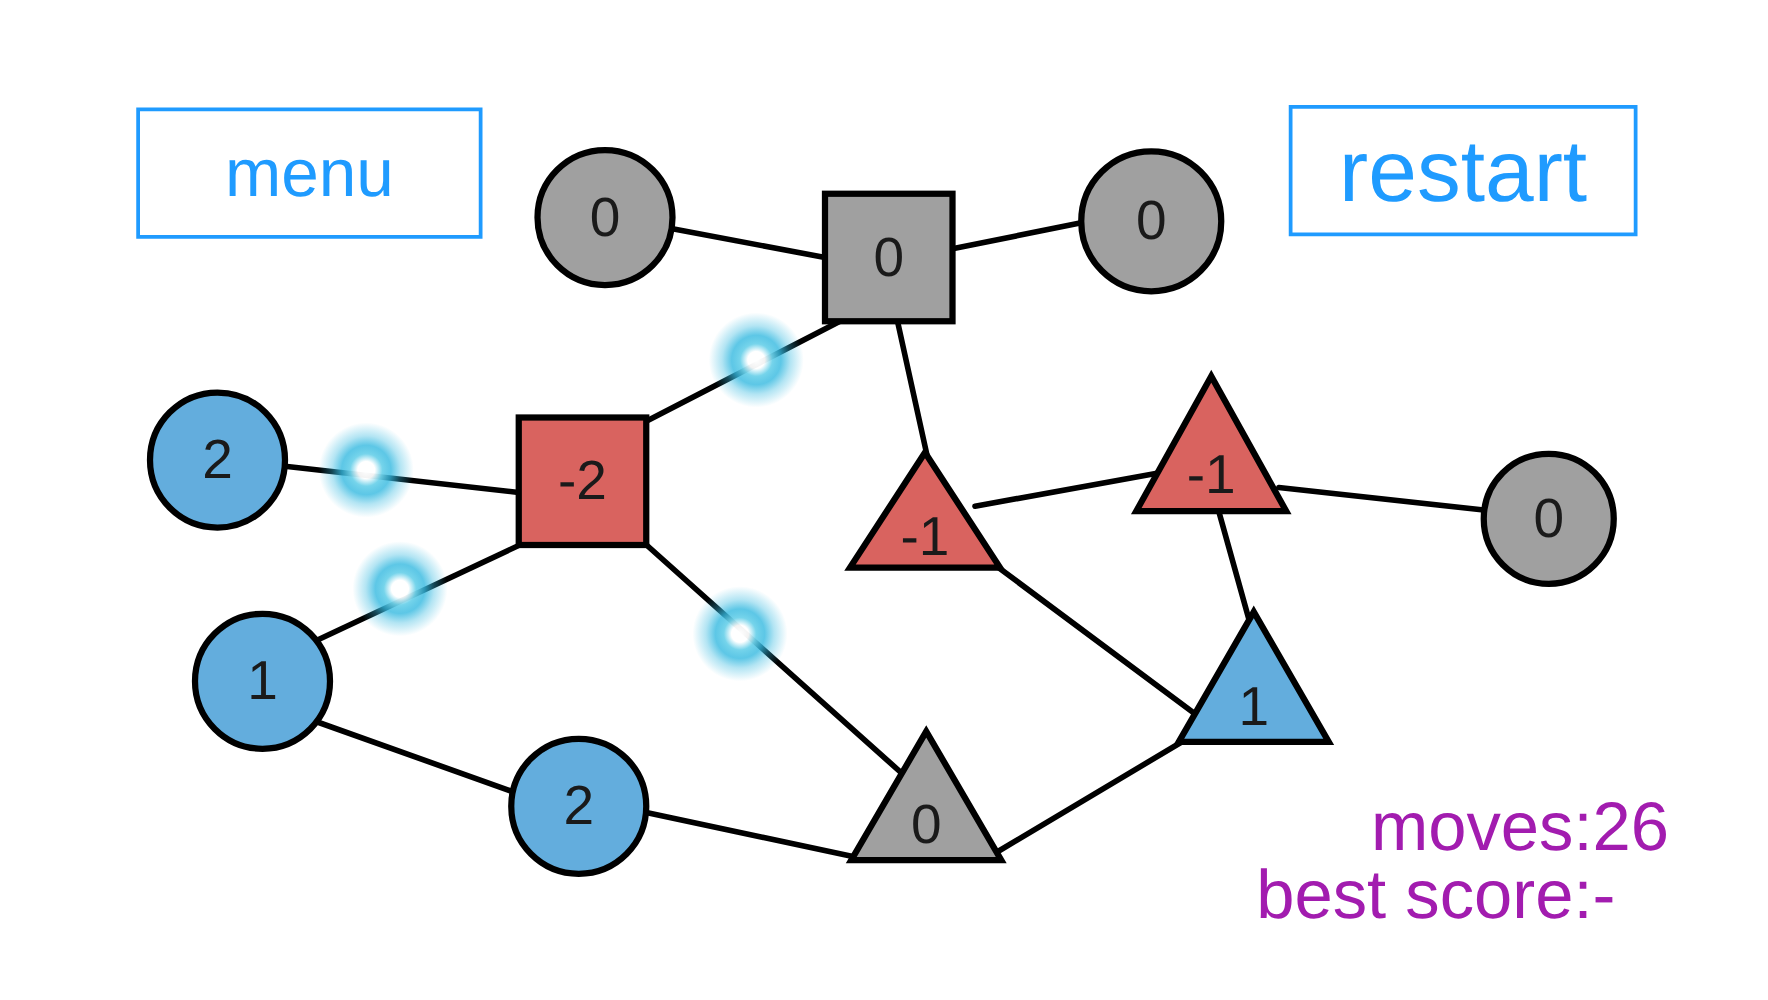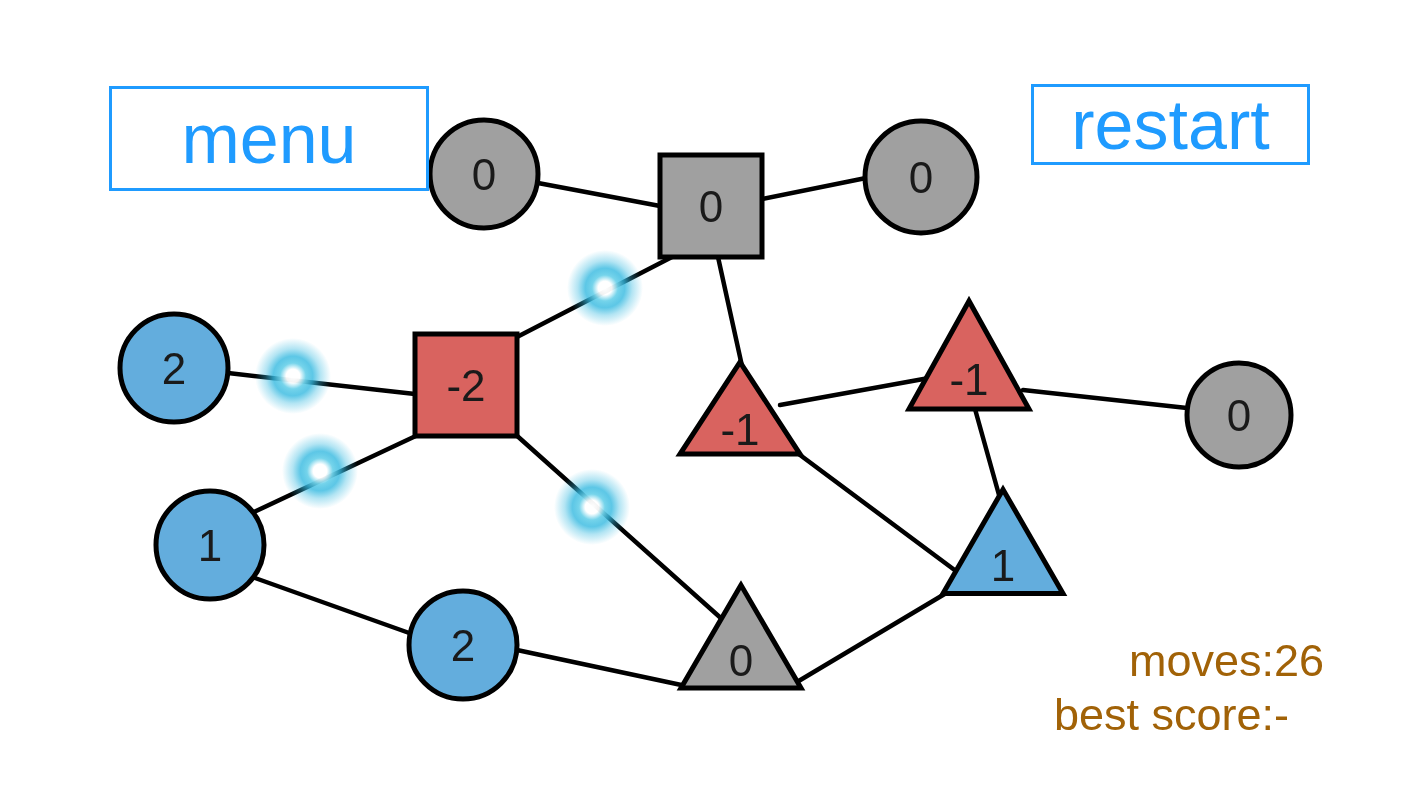--- a/index.html
+++ b/index.html
@@ -6,25 +6,25 @@
   body{width:1414px;height:800px;overflow:hidden;
        font-family:"Liberation Sans","DejaVu Sans",sans-serif;}
   #stage{position:relative;width:1414px;height:800px;background:#fff;}
   #graph{position:absolute;left:0;top:0;width:1414px;height:800px;}
 
   .hud-btn{position:absolute;box-sizing:border-box;
            border:3px solid #1f9bff;background:#ffffff;
            color:#1f9bff;display:flex;align-items:center;justify-content:center;
            font-weight:400;letter-spacing:0px;
            font-family:"Liberation Sans","DejaVu Sans",sans-serif;cursor:pointer;}
-  #menu-btn{left:109px;top:86px;width:320px;height:105px;font-size:70px;}
-  #restart-btn{left:1031px;top:84px;width:279px;height:81px;font-size:70px;}
+  #menu-btn{left:109px;top:86px;width:277px;height:105px;font-size:54px;}
+  #restart-btn{left:1031px;top:84px;width:279px;height:105px;font-size:70px;}
 
-  #score{position:absolute;right:70px;top:634px;width:420px;color:#a16207;
-         font-size:45px;line-height:54px;text-align:right;}
+  #score{position:absolute;right:70px;top:634px;width:420px;color:#a21caf;
+         font-size:55px;line-height:54px;text-align:right;}
   .score-row{display:flex;justify-content:flex-end;align-items:baseline;white-space:pre;}
   .score-label{}
   .score-value{display:inline-block;min-width:70px;text-align:left;}
 </style>
 </head>
 <body>
 
 <div id="stage">
 
   <svg id="graph" viewBox="0 0 1414 800" xmlns="http://www.w3.org/2000/svg">

